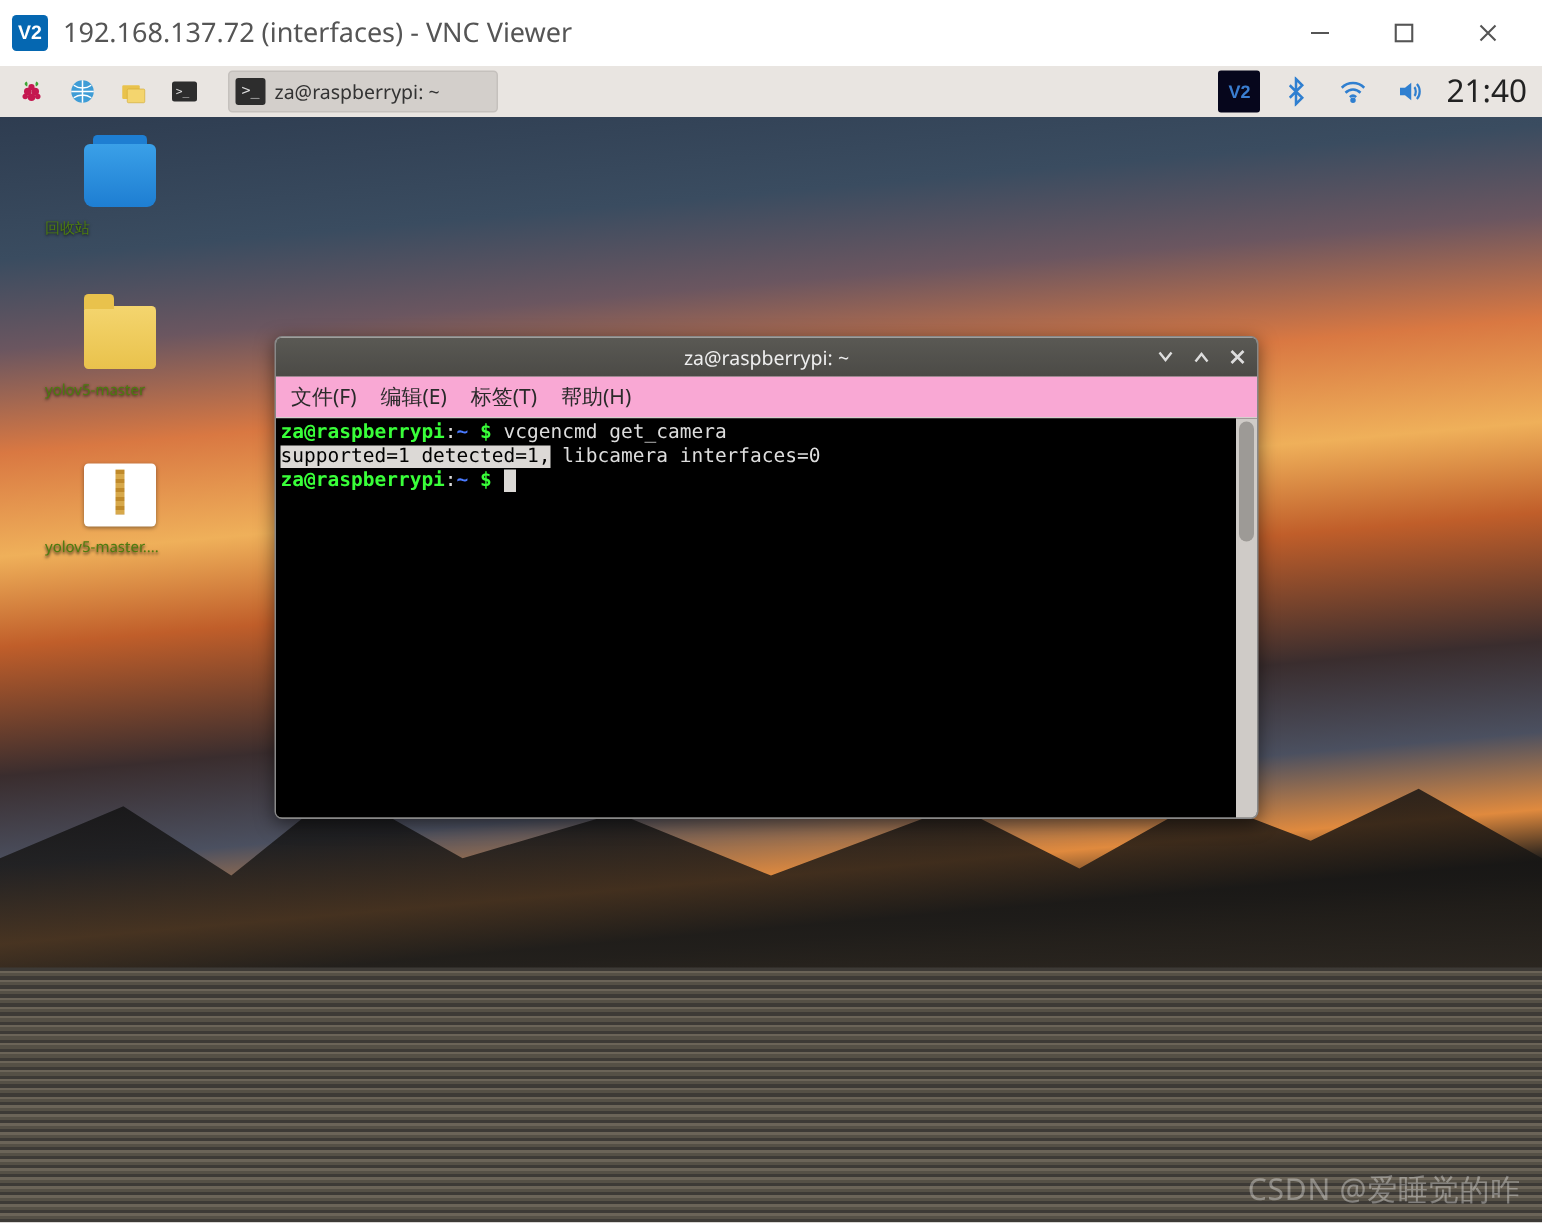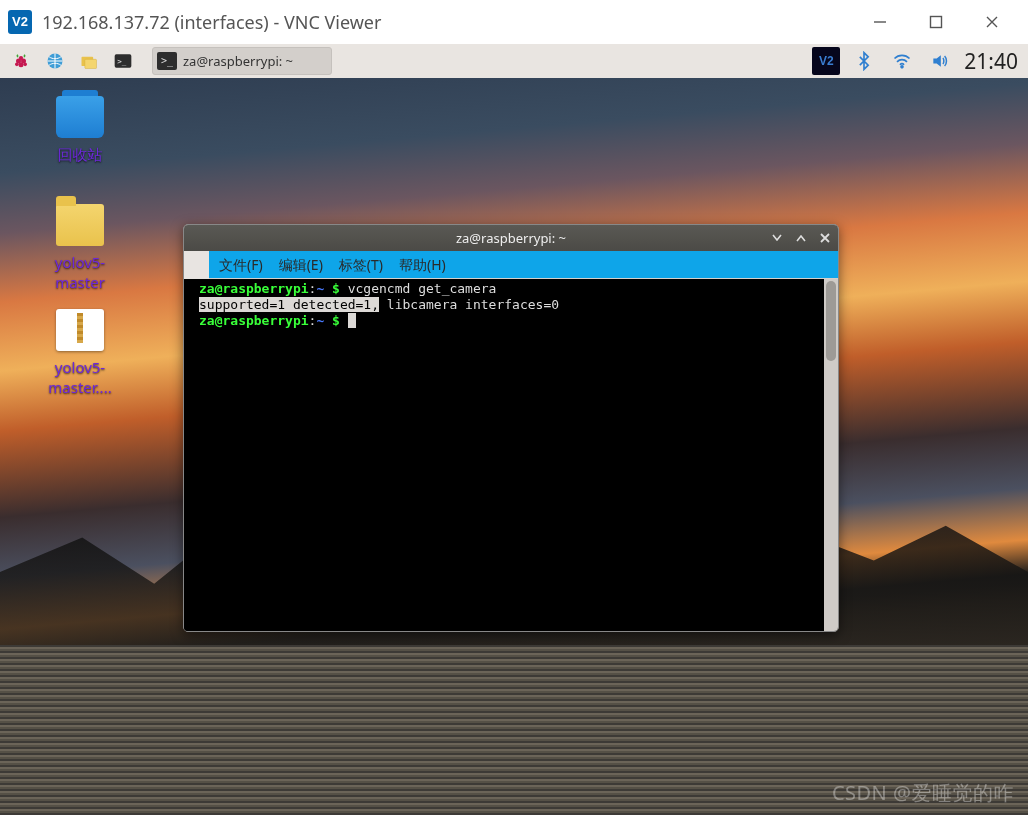--- a/index.html
+++ b/index.html
@@ -97,23 +97,22 @@
   .tray { display: flex; align-items: center; gap: 10px; }
   .tray .picon { width: 28px; }
   .tray .vncblue {
     background: #06061c; color: #3a7dd0; font: bold 12px/28px sans-serif; text-align: center; border-radius: 2px; width: 28px;
   }
 
   
   .dicon {
     position: absolute;
     width: 100px;
-    text-align: center;
-    color: #6d28d9;
-    font-size: 15px;
+    color: #4d7c0f;
+    font-size: 10px;
     text-shadow: 0 1px 2px rgba(0,0,0,.8);
   }
   .dicon .glyph {
     width: 48px; height: 42px; margin: 0 auto 6px;
     display: flex; align-items: center; justify-content: center;
   }
   .trash .glyph { background: linear-gradient(#3aa0e8,#1e7ed2); border-radius: 4px 4px 6px 6px; position: relative; }
   .trash .glyph::before { content:""; position:absolute; top:-6px; left:6px; right:6px; height:6px; background:#1e7ed2; border-radius:3px 3px 0 0; }
   .folder .glyph { background: linear-gradient(#f4d56e,#e9c24c); border-radius: 3px; position:relative; }
   .folder .glyph::before { content:""; position:absolute; top:-8px; left:0; width:20px; height:10px; background:#e9c24c; border-radius:3px 3px 0 0; }
@@ -137,37 +136,36 @@
     background: linear-gradient(#5a5954,#4b4a46);
     color: #eee;
     display: flex; align-items: center; justify-content: center;
     font-size: 13px;
     position: relative;
   }
   .term-controls { position: absolute; right: 6px; top: 0; height: 26px; display: flex; align-items: center; gap: 10px; }
   .term-controls .tc { width: 14px; height: 14px; color: #ddd; display:flex; align-items:center; justify-content:center; }
   .term-menubar {
     height: 28px;
-    background: #0ea5e9;
+    background: #f9a8d4;
     display: flex; align-items: center;
     gap: 16px;
     padding: 0 10px;
     font-size: 14px;
     color: #2a2a2a;
     border-bottom: 1px solid #d4d0cc;
-    margin-left: 25px;
   }
   .term-body-wrap { display: flex; background: #000; }
   .term-body {
     flex: 1;
     background: #000;
     color: #ddd;
     font: 13px/16px "DejaVu Sans Mono", Consolas, monospace;
-    padding: 2px 15px;
-    height: 352px;
+    padding: 2px 3px;
+    height: 266px;
     white-space: pre;
     overflow: hidden;
   }
   .term-scrollbar {
     width: 14px;
     background: #cfcbc7;
     position: relative;
   }
   .term-scrollbar::before {
     content:""; position:absolute; top:2px; left:2px; right:2px; height: 80px;

